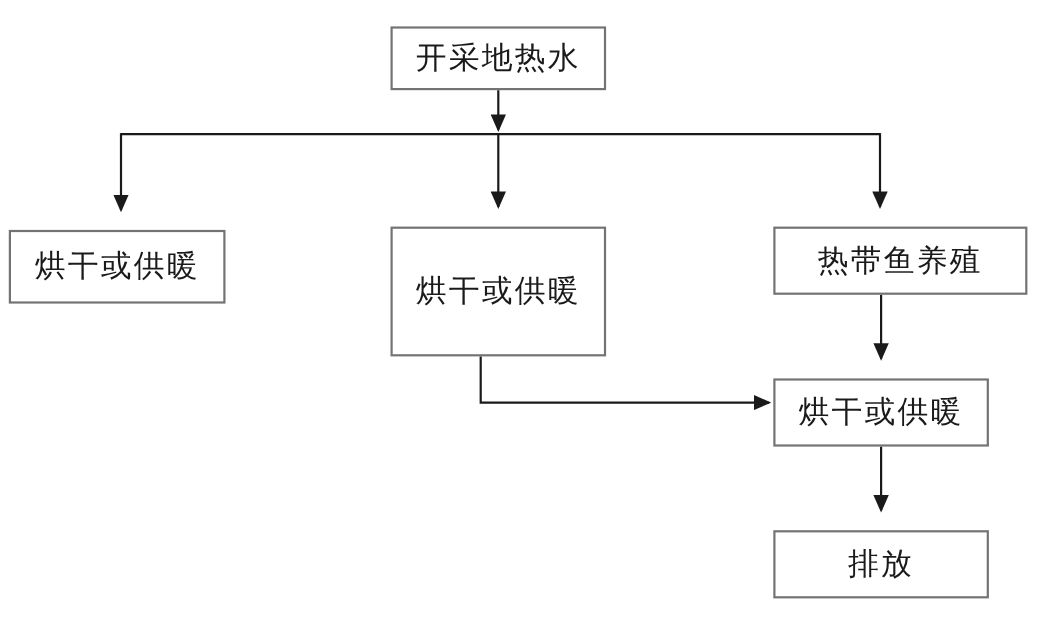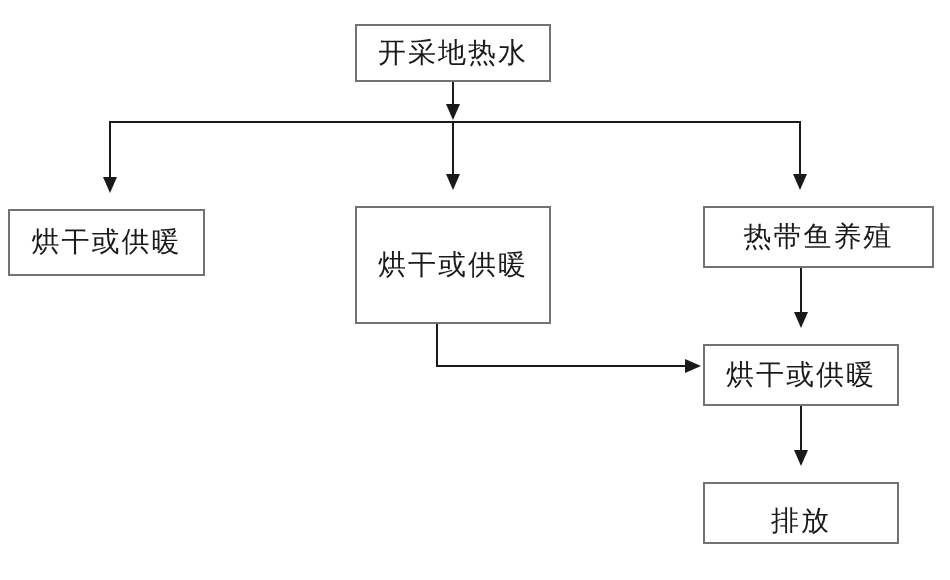--- a/index.html
+++ b/index.html
@@ -36,21 +36,21 @@
     justify-content: center;
     text-align: center;
     line-height: 1.45;
     margin-top: 14px;
   }
   .node-source   { left: 355px; top: 10px;  width: 196px; height: 58px;  }
   .node-drying   { left: 8px;   top: 195px; width: 197px; height: 67px;  }
   .node-spa      { left: 355px; top: 192px; width: 196px; height: 118px; }
   .node-fish     { left: 703px; top: 192px; width: 231px; height: 62px;  }
   .node-sewage   { left: 703px; top: 330px; width: 196px; height: 62px;  }
-  .node-discharge{ left: 703px; top: 468px; width: 196px; height: 62px; justify-content: flex-end;  }
+  .node-discharge{ left: 703px; top: 468px; width: 196px; height: 62px;  }
 </style>
 </head>
 <body>
 
 <div class="canvas">
 
   <svg class="wires" viewBox="0 0 950 580" xmlns="http://www.w3.org/2000/svg">
     <defs>
       <marker id="arrow" markerUnits="userSpaceOnUse" markerWidth="16" markerHeight="14" refX="14" refY="7" orient="auto">
         <path d="M0,0 L16,7 L0,14 Z" fill="#1a1a1a"></path>

